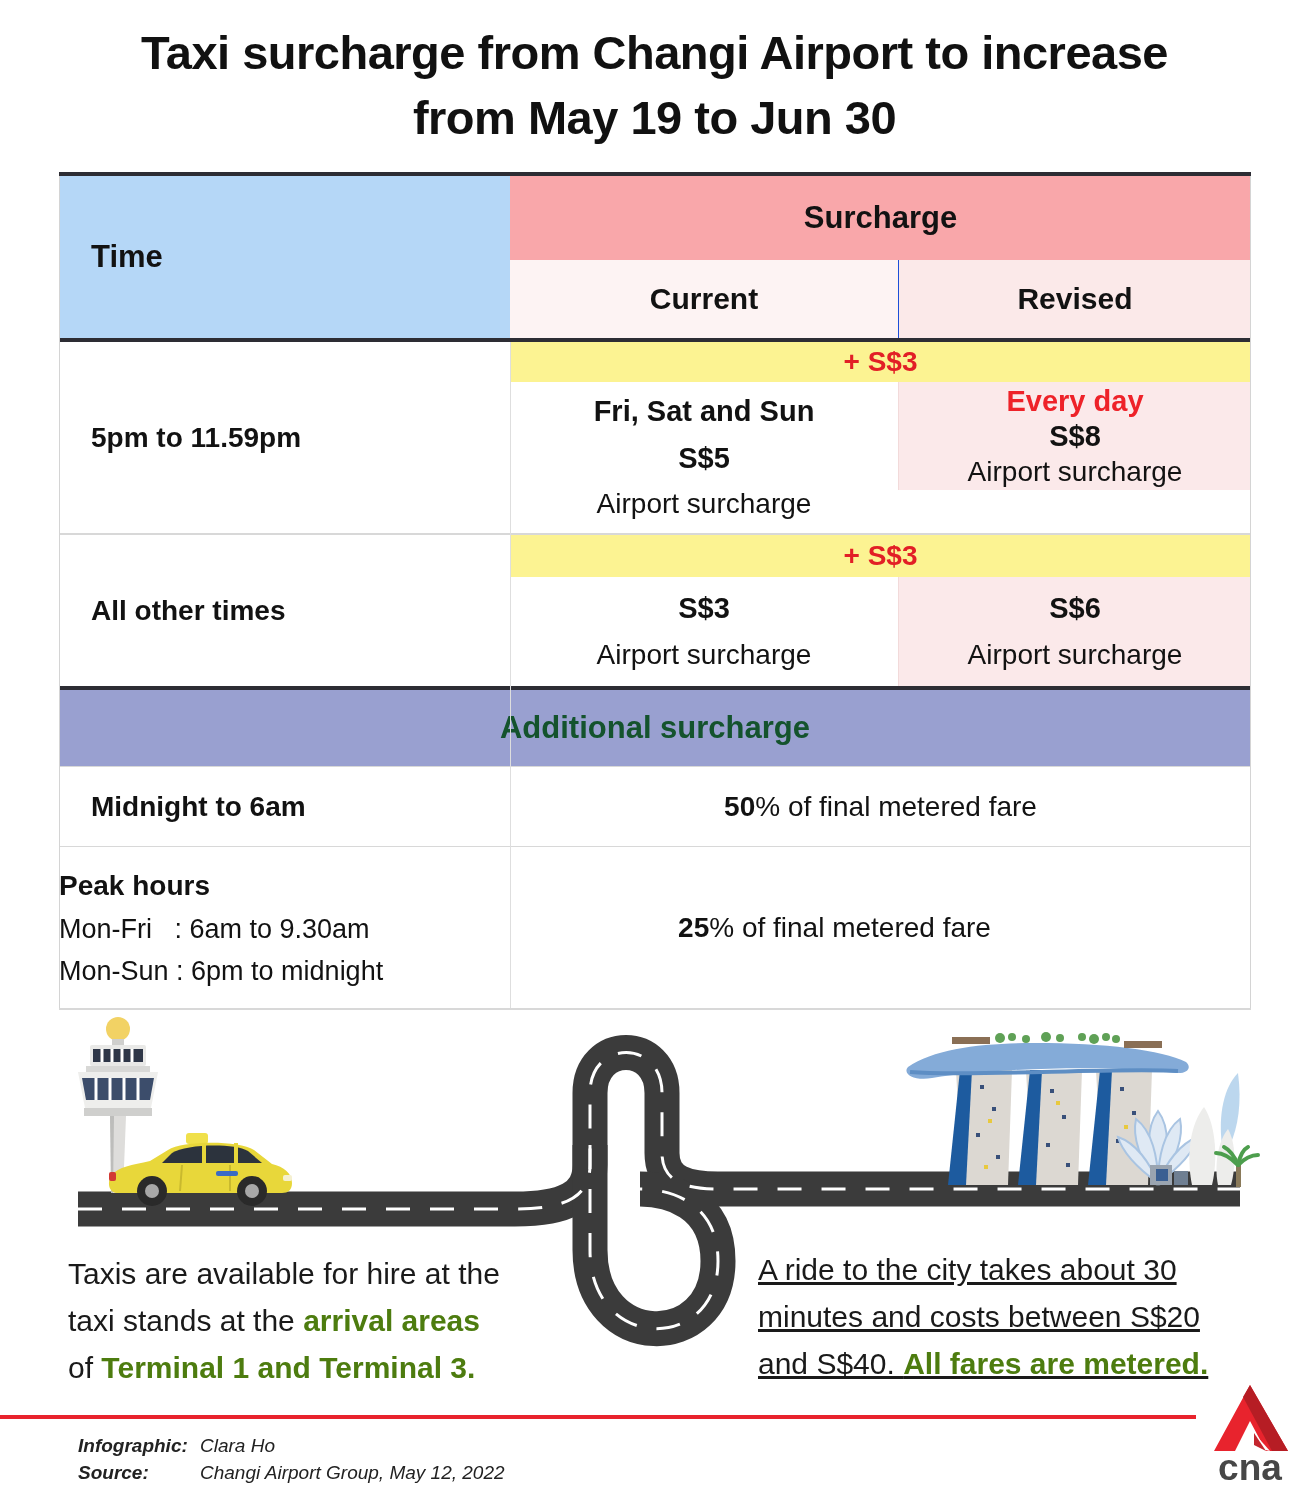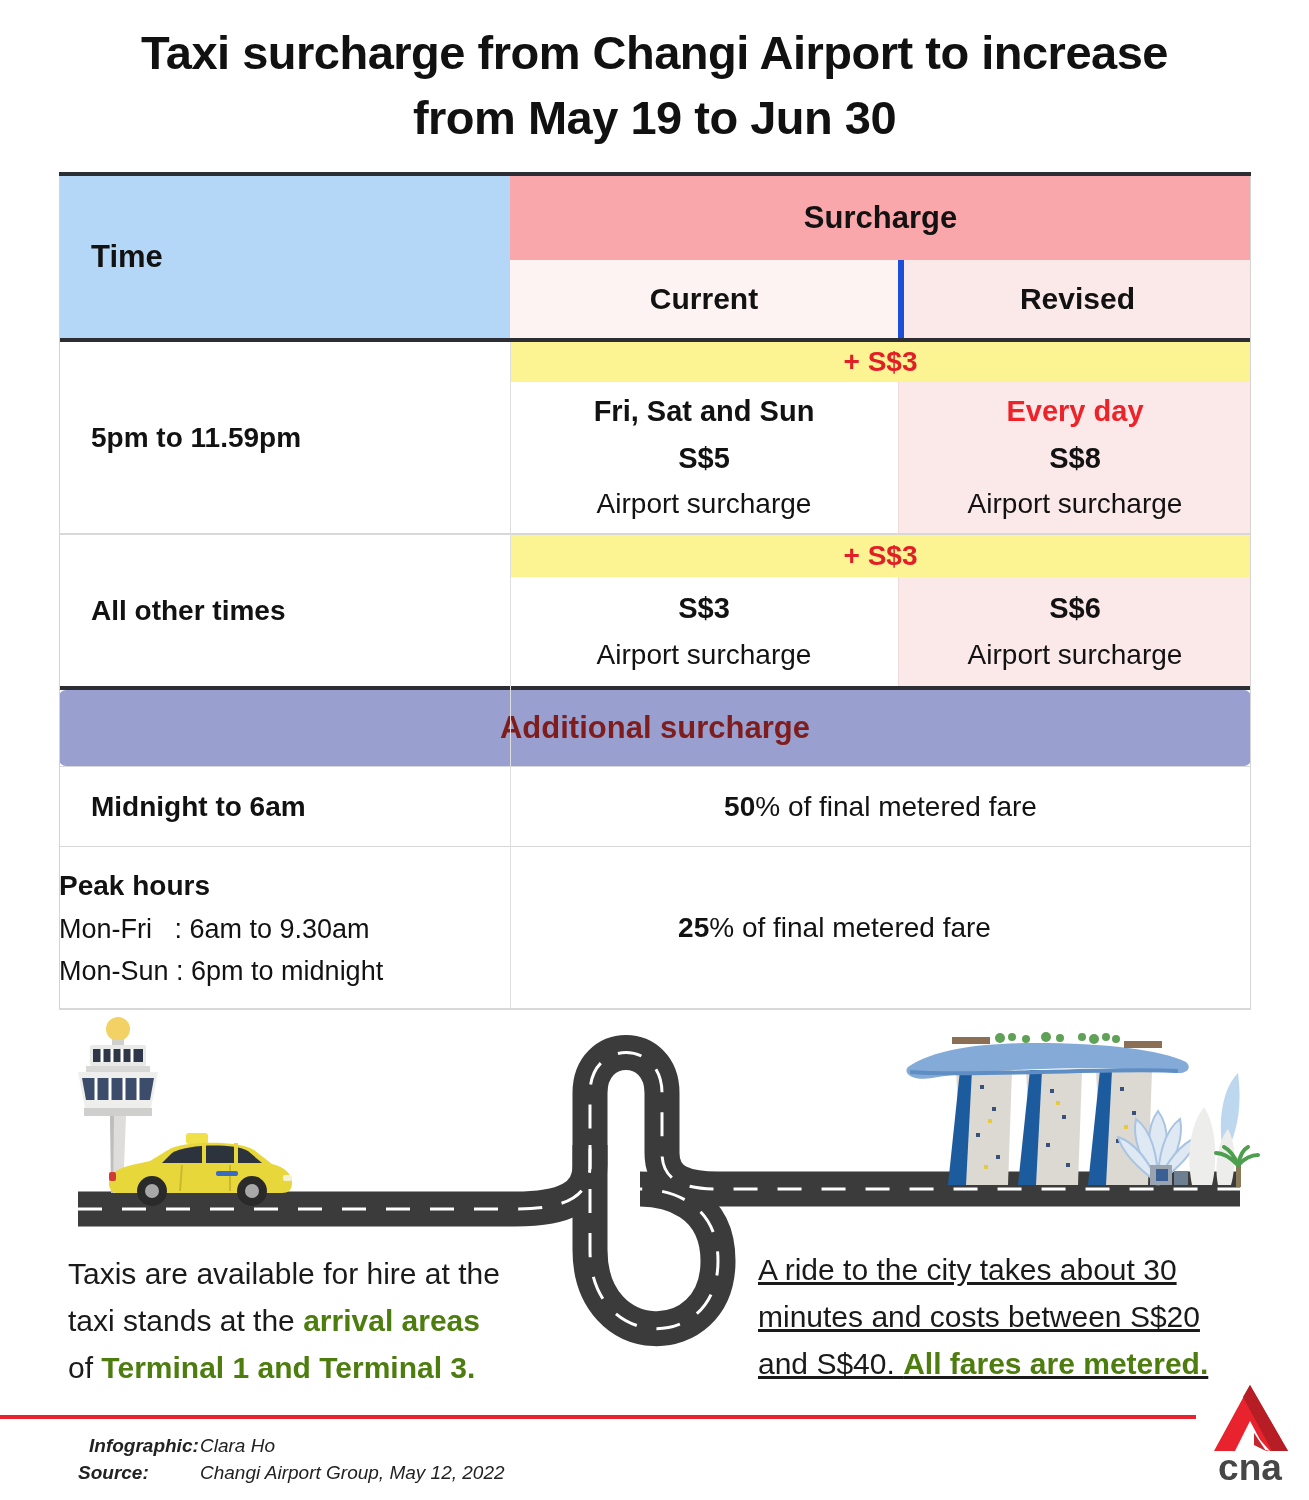--- a/index.html
+++ b/index.html
@@ -19,57 +19,57 @@
   .cell.center{justify-content:center;text-align:center;}
   .cell.left{justify-content:flex-start;padding-left:32px;text-align:left;}
   .hdr-black{position:absolute;left:0;width:1192px;height:4px;background:#2d2d34;}
   .sep{position:absolute;left:0;width:1192px;background:#d8d8d8;}
   .edge-v{position:absolute;top:4px;width:1px;height:832px;background:#d4d4d4;}
   .colline{position:absolute;left:451px;top:170px;width:1px;height:666px;background:#dedede;}
 
   .time-h{left:0;top:4px;width:451px;height:162px;background:#b5d7f7;font-size:31px;font-weight:700;}
   .sur-h{left:451px;top:4px;width:741px;height:84px;background:#f9a7aa;font-size:31px;font-weight:700;}
   .cur-h{left:451px;top:88px;width:388px;height:78px;background:#fdf3f3;font-size:30px;font-weight:700;}
-  .rev-h{left:839px;top:88px;width:353px;height:78px;background:#fbe9e9;font-size:30px;font-weight:700;border-left:6px solid #1d4ed8;}
+  .rev-h{left:839px;top:88px;width:353px;height:78px;background:#fbe9e9;font-size:30px;font-weight:700;border-left:1px solid #1d4ed8;}
 
   .time-cell{font-size:28px;font-weight:700;background:#ffffff;}
   .r1-time{left:0;top:170px;width:451px;height:191px;}
   .r1-yellow{left:451px;top:170px;width:741px;height:40px;background:#fcf392;color:#e21f26;font-size:28px;font-weight:700;}
   .r2-yellow{left:451px;top:363px;width:741px;height:42px;background:#fcf392;color:#e21f26;font-size:28px;font-weight:700;}
   .stack{position:absolute;display:flex;flex-direction:column;justify-content:space-evenly;align-items:center;text-align:center;box-sizing:border-box;}
   .r1-cur{left:451px;top:210px;width:388px;height:151px;background:#ffffff;}
-  .r1-rev{left:839px;top:210px;width:353px;height:151px;background:#fbe9ea;border-left:1px solid #f2dada;}
+  .r1-rev{left:839px;top:210px;width:353px;height:108px;background:#fbe9ea;border-left:1px solid #f2dada;}
   .r2-time{left:0;top:363px;width:451px;height:151px;}
   .r2-cur{left:451px;top:405px;width:388px;height:109px;background:#ffffff;}
   .r2-rev{left:839px;top:405px;width:353px;height:109px;background:#fbe9ea;border-left:1px solid #f2dada;}
   .dayline{font-size:29px;font-weight:700;}
   .amount{font-size:29px;font-weight:700;}
   .plainline{font-size:28px;font-weight:400;}
   .redtext{color:#ee2229;}
 
-  .add-band{left:0;top:518px;width:1192px;height:76px;background:#99a0d0;font-size:31px;font-weight:700;color:#7f1d1d;border-radius:7px;}
+  .add-band{left:0;top:518px;width:1192px;height:76px;background:#99a0d0;font-size:31px;font-weight:700;color:#14532d;}
   .mid-time{left:0;top:595px;width:451px;height:79px;}
   .mid-val{left:451px;top:595px;width:741px;height:79px;background:#fff;font-size:28px;}
   .peak-time{left:0;top:675px;width:451px;height:161px;background:#fff;flex-direction:column;align-items:flex-start;justify-content:center;display:flex;}
   .peak-title{font-size:28px;font-weight:700;line-height:44px;}
   .peak-line{font-size:27px;font-weight:400;line-height:42px;white-space:pre;}
   .peak-val{left:451px;top:675px;width:613px;height:161px;background:#fff;font-size:28px;padding-left:36px;}
   .b{font-weight:700;}
 
   
   .note{font-size:30px;line-height:47px;color:#1a1a1a;}
   .note .red{color:#4d7c0f;font-weight:700;}
   .note-left{left:68px;top:1250px;width:520px;}
   .note-right{left:758px;top:1246px;width:500px;text-decoration:underline;}
 
   
   .red-rule{left:0;top:1415px;width:1196px;height:4px;background:#e8232d;}
   .credit{font-size:19px;font-style:italic;color:#222;}
   .credit-label{font-weight:700;}
-  .cred-1l{left:78px;top:1435px;margin-left:11px;}
+  .cred-1l{left:78px;top:1435px;}
   .cred-1v{left:200px;top:1435px;}
   .cred-2l{left:78px;top:1462px;}
   .cred-2v{left:200px;top:1462px;}
   .cna{left:1204px;top:1381px;width:92px;text-align:center;}
   .cna-text{font-size:37px;font-weight:700;color:#474747;letter-spacing:0px;line-height:30px;margin-top:-4px;}
 
   .illus{left:0;top:1015px;}
 </style>
 </head>
 <body>

